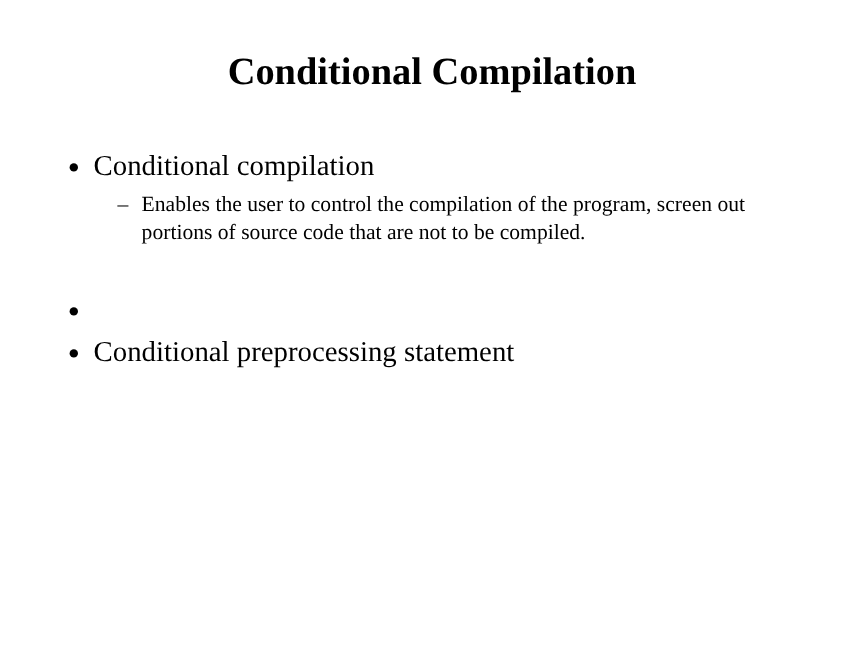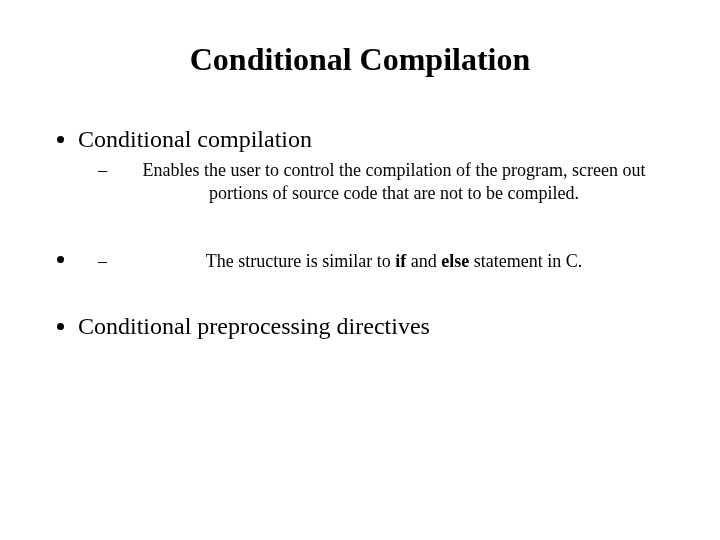--- a/index.html
+++ b/index.html
@@ -31,21 +31,20 @@
     font-size: 24px;
   }
   ul.top > li {
     margin-bottom: 8px;
   }
   ul.sub {
     list-style: none;
     margin: 6px 0 40px 0;
     padding-left: 26px;
     font-size: 18px;
-    text-align: center;
   }
   ul.sub > li {
     position: relative;
     padding-left: 14px;
     line-height: 1.3;
   }
   ul.sub > li::before {
     content: "–";
     position: absolute;
     left: -6px;
@@ -64,26 +63,21 @@
     <li>
       <span>Conditional compilation</span>
       <ul class="sub">
         <li>
           <span>Enables the user to control the compilation of the program, screen out portions of source code that are not to be compiled.</span>
         </li>
       </ul>
     </li>
 
     <li>
-      <ul class="sub">
-        <li>
-          <span>The structure is similar to </span><span class="b">if</span><span> and </span><span class="b">else</span><span> statement in C.</span>
-        </li>
-      </ul>
     </li>
 
     <li>
-      <span>Conditional preprocessing directives</span>
+      <span>Conditional preprocessing statement</span>
     </li>
 
   </ul>
 
 </div>
 
 </body></html>

